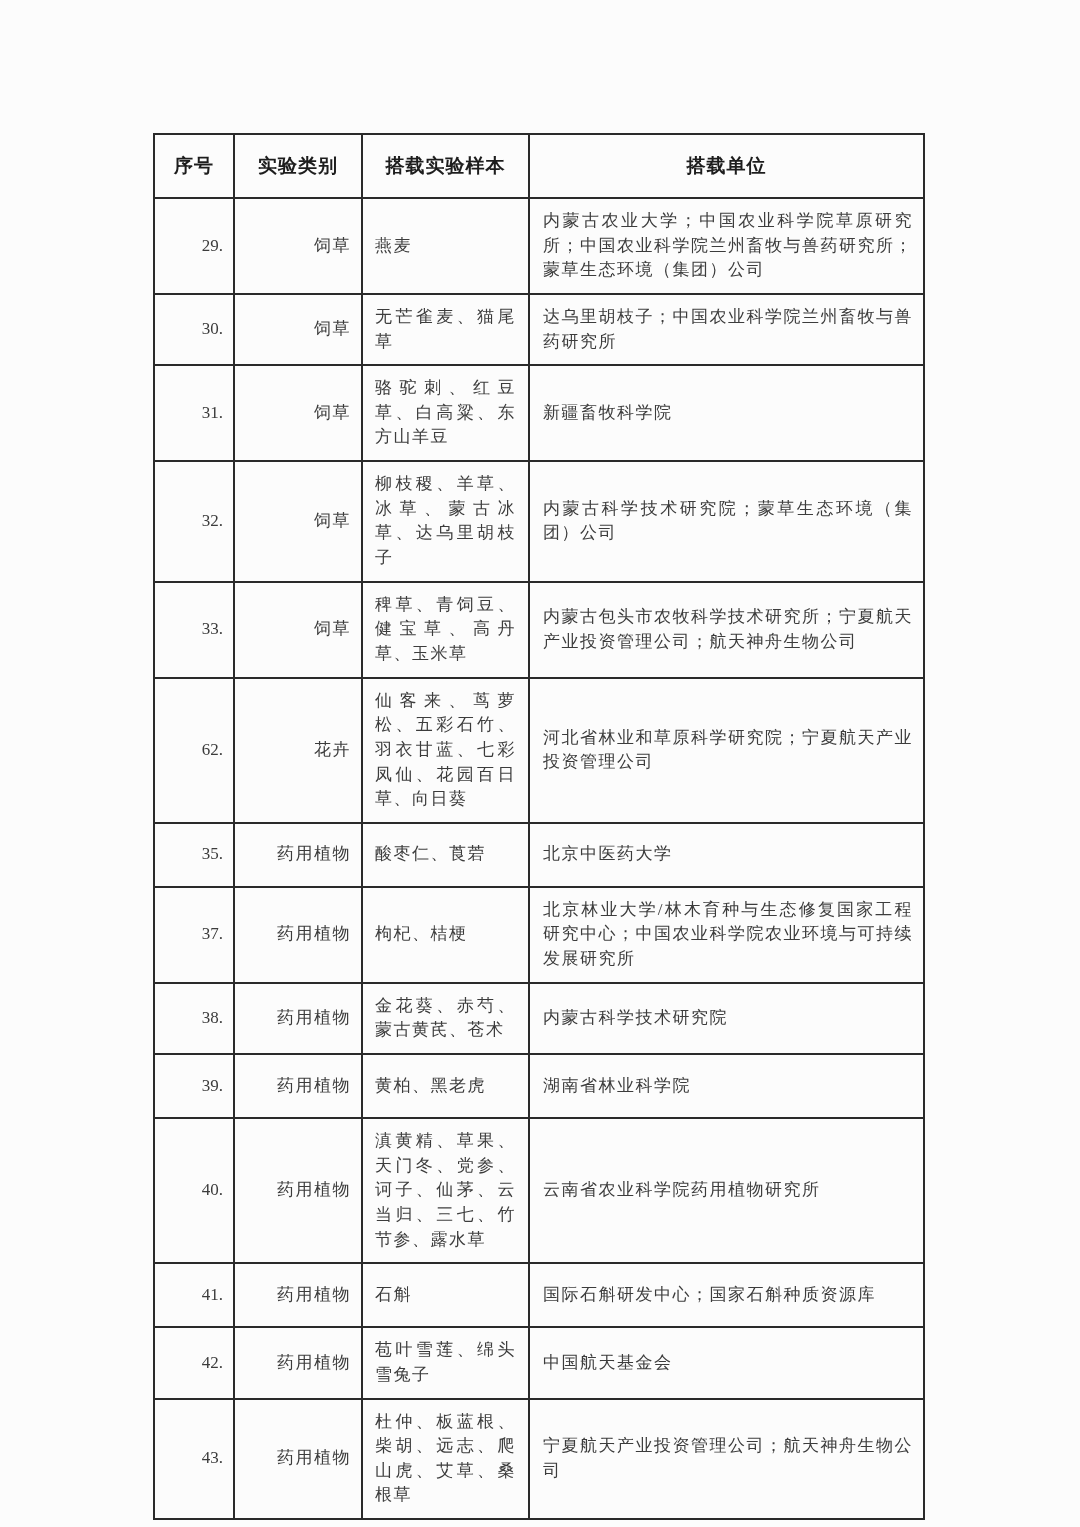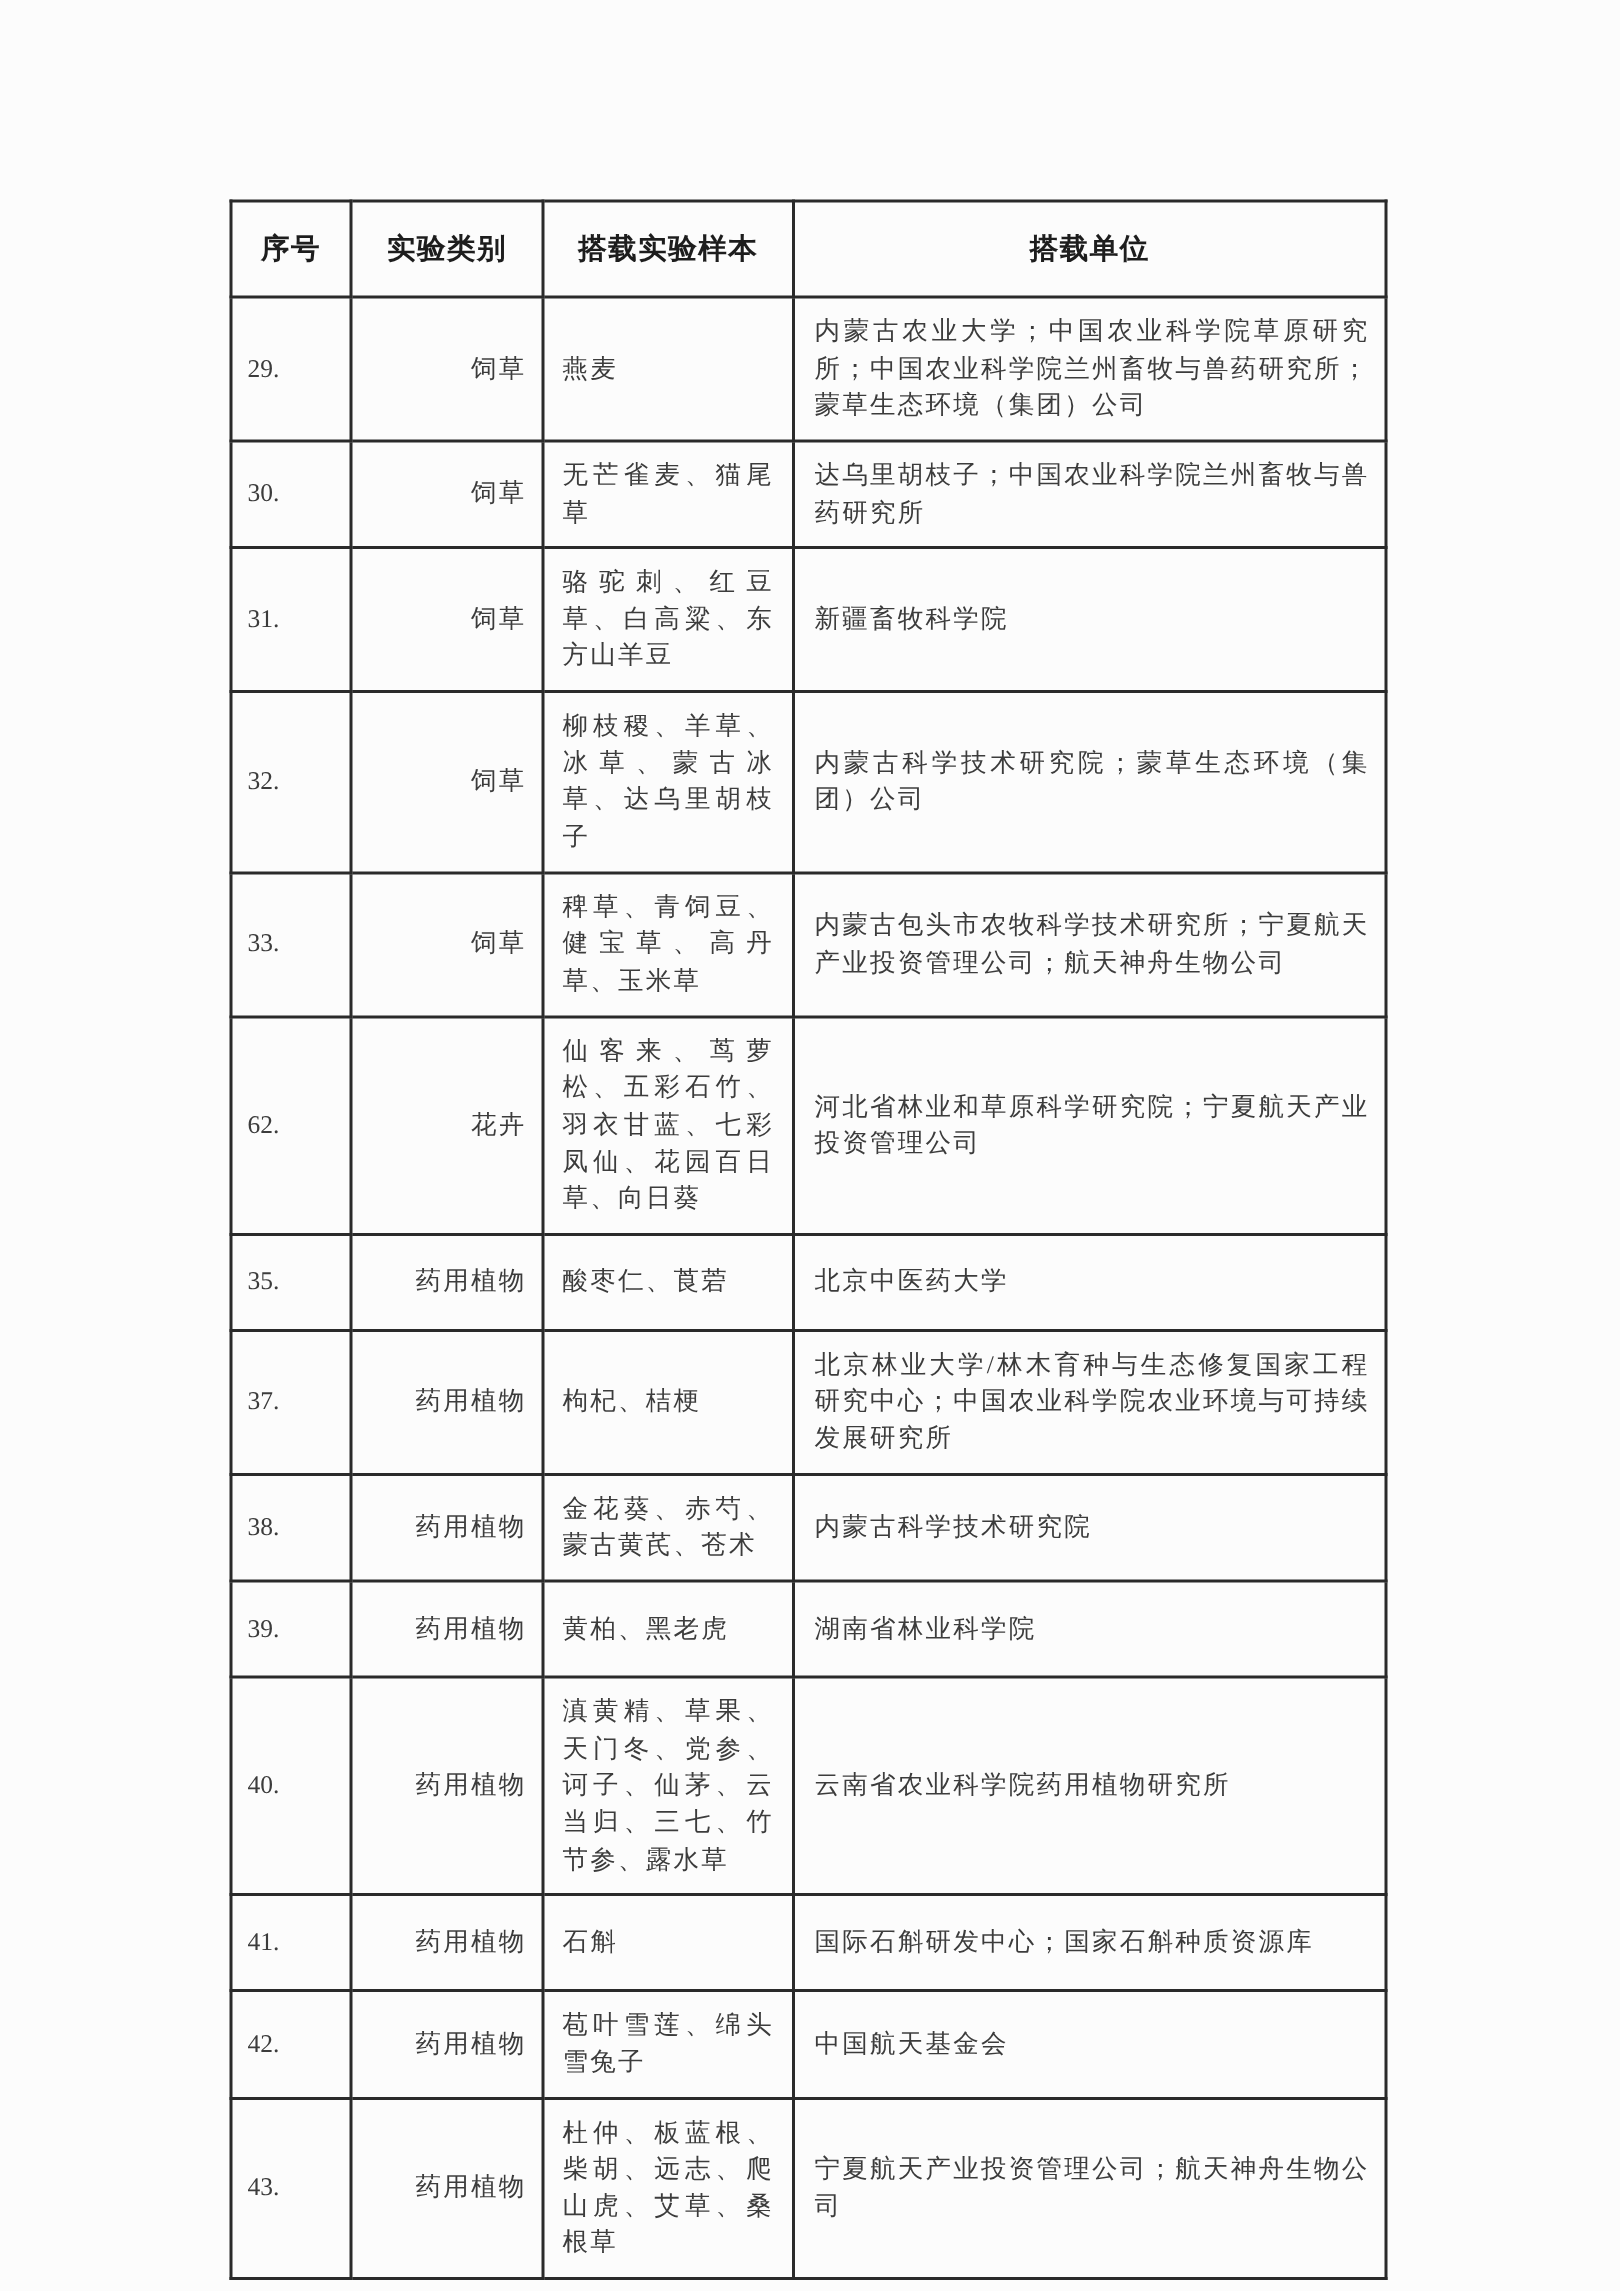--- a/index.html
+++ b/index.html
@@ -45,21 +45,21 @@
     font-family: "Liberation Serif", serif;
     font-size: 17px;
     color: #3c3c3c;
     line-height: 1.45;
     vertical-align: middle;
     padding: 10px 10px;
     height: 64px; 
     letter-spacing: 1.5px;
   }
   td.c-no {
-    text-align: left;
+    text-align: right;
     letter-spacing: 0;
   }
   td.c-category {
     text-align: right;
     padding-left: 16px;
   }
   td.c-samples {
     text-align: justify;
     padding-left: 12px;
     padding-right: 12px;

